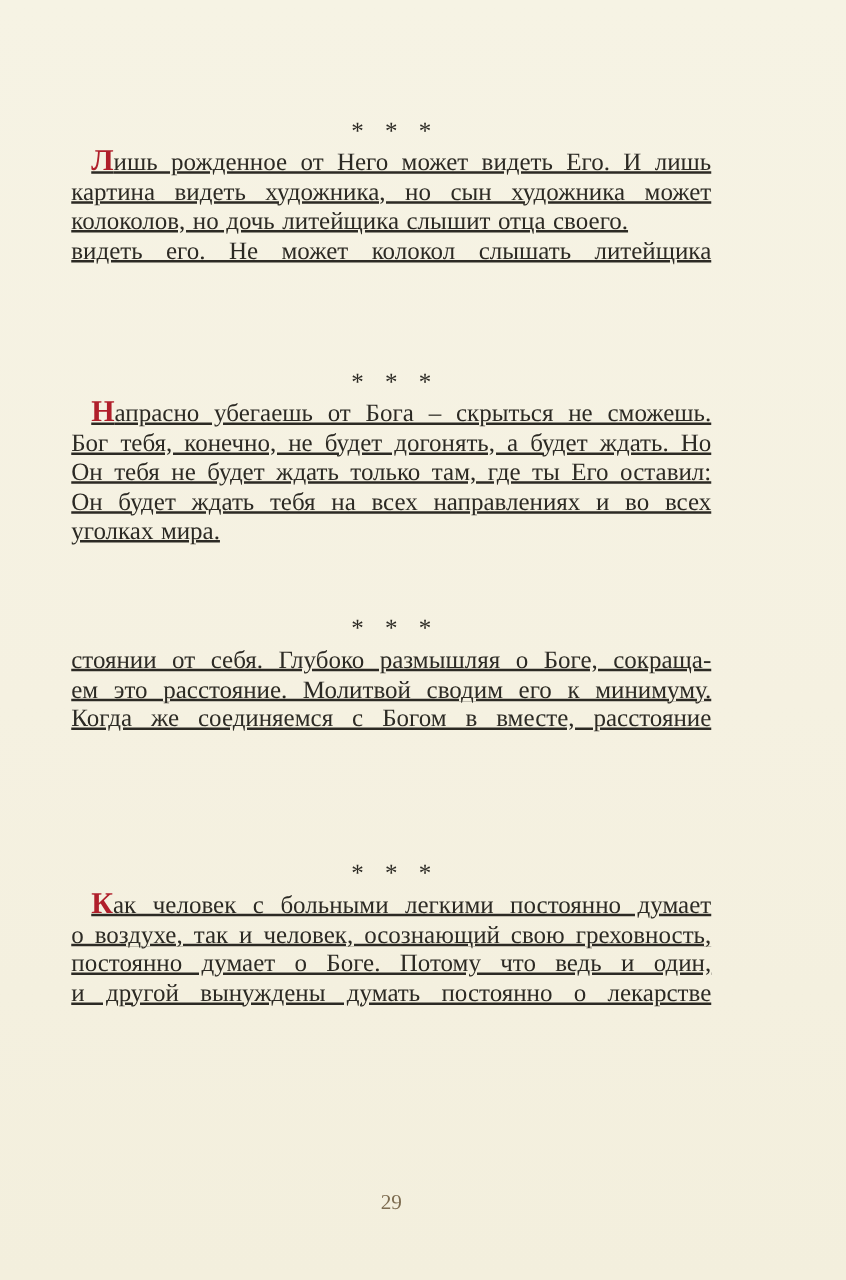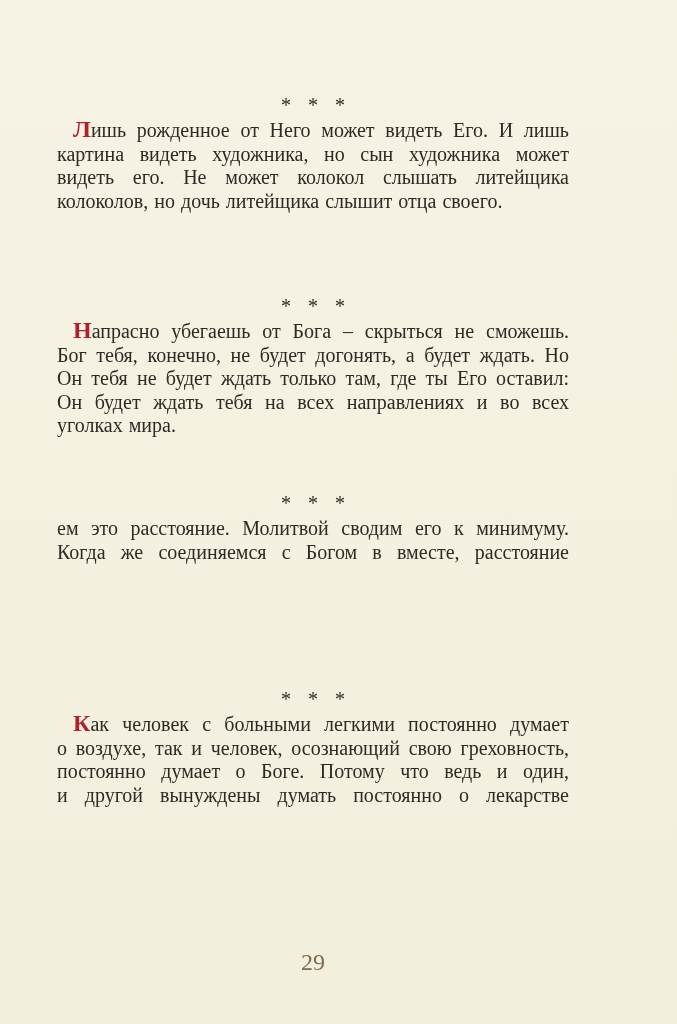--- a/index.html
+++ b/index.html
@@ -32,20 +32,21 @@
     font-size: 20px;
     letter-spacing: 6px;
     padding-left: 6px; 
     color: #2c2a24;
   }
   .para {
     margin: 0;
     font-size: 20px;
     line-height: 23.5px;
     word-spacing: 1px;
+    text-decoration: underline;
   }
   .line {
     display: block;
     text-align: justify;
     text-align-last: justify;
     white-space: nowrap;
   }
   .line.first { text-indent: 16px; }
   .line.last  { text-align-last: left; }
   .dropcap {
@@ -53,54 +54,55 @@
     font-weight: 700;
     font-size: 24px;
     line-height: 0;
   }
   .pagenum {
     position: absolute;
     top: 951px;
     left: 57px;
     width: 512px;
     text-align: center;
-    font-size: 24px;
+    font-size: 17px;
     line-height: 22px;
     color: #7d6c50;
   }
 </style>
 </head>
 <body>
 
 <main class="page">
 
   <section class="section" style="top:93px">
     <div class="sep">* * *</div>
     <p class="para">
       <span class="line first"><span class="dropcap">Л</span><span>ишь рожденное от Него может видеть Его. И лишь</span></span>
       <span class="line">картина видеть художника, но сын художника может</span>
+      <span class="line last">колоколов, но дочь литейщика слышит отца своего.</span>
       <span class="line">видеть его. Не может колокол слышать литейщика</span>
-      <span class="line last">колоколов, но дочь литейщика слышит отца своего.</span>
     </p>
   </section>
 
   <section class="section" style="top:294px">
     <div class="sep">* * *</div>
     <p class="para">
       <span class="line first"><span class="dropcap">Н</span><span>апрасно убегаешь от Бога – скрыться не сможешь.</span></span>
       <span class="line">Бог тебя, конечно, не будет догонять, а будет ждать. Но</span>
       <span class="line">Он тебя не будет ждать только там, где ты Его оставил:</span>
       <span class="line">Он будет ждать тебя на всех направлениях и во всех</span>
       <span class="line last">уголках мира.</span>
     </p>
   </section>
 
   <section class="section" style="top:491px">
     <div class="sep">* * *</div>
     <p class="para">
+      <span class="line">стоянии от себя. Глубоко размышляя о Боге, сокраща-</span>
       <span class="line">ем это расстояние. Молитвой сводим его к минимуму.</span>
       <span class="line">Когда же соединяемся с Богом в вместе, расстояние</span>
     </p>
   </section>
 
   <section class="section" style="top:687px">
     <div class="sep">* * *</div>
     <p class="para">
       <span class="line first"><span class="dropcap">К</span><span>ак человек с больными легкими постоянно думает</span></span>
       <span class="line">о воздухе, так и человек, осознающий свою греховность,</span>

